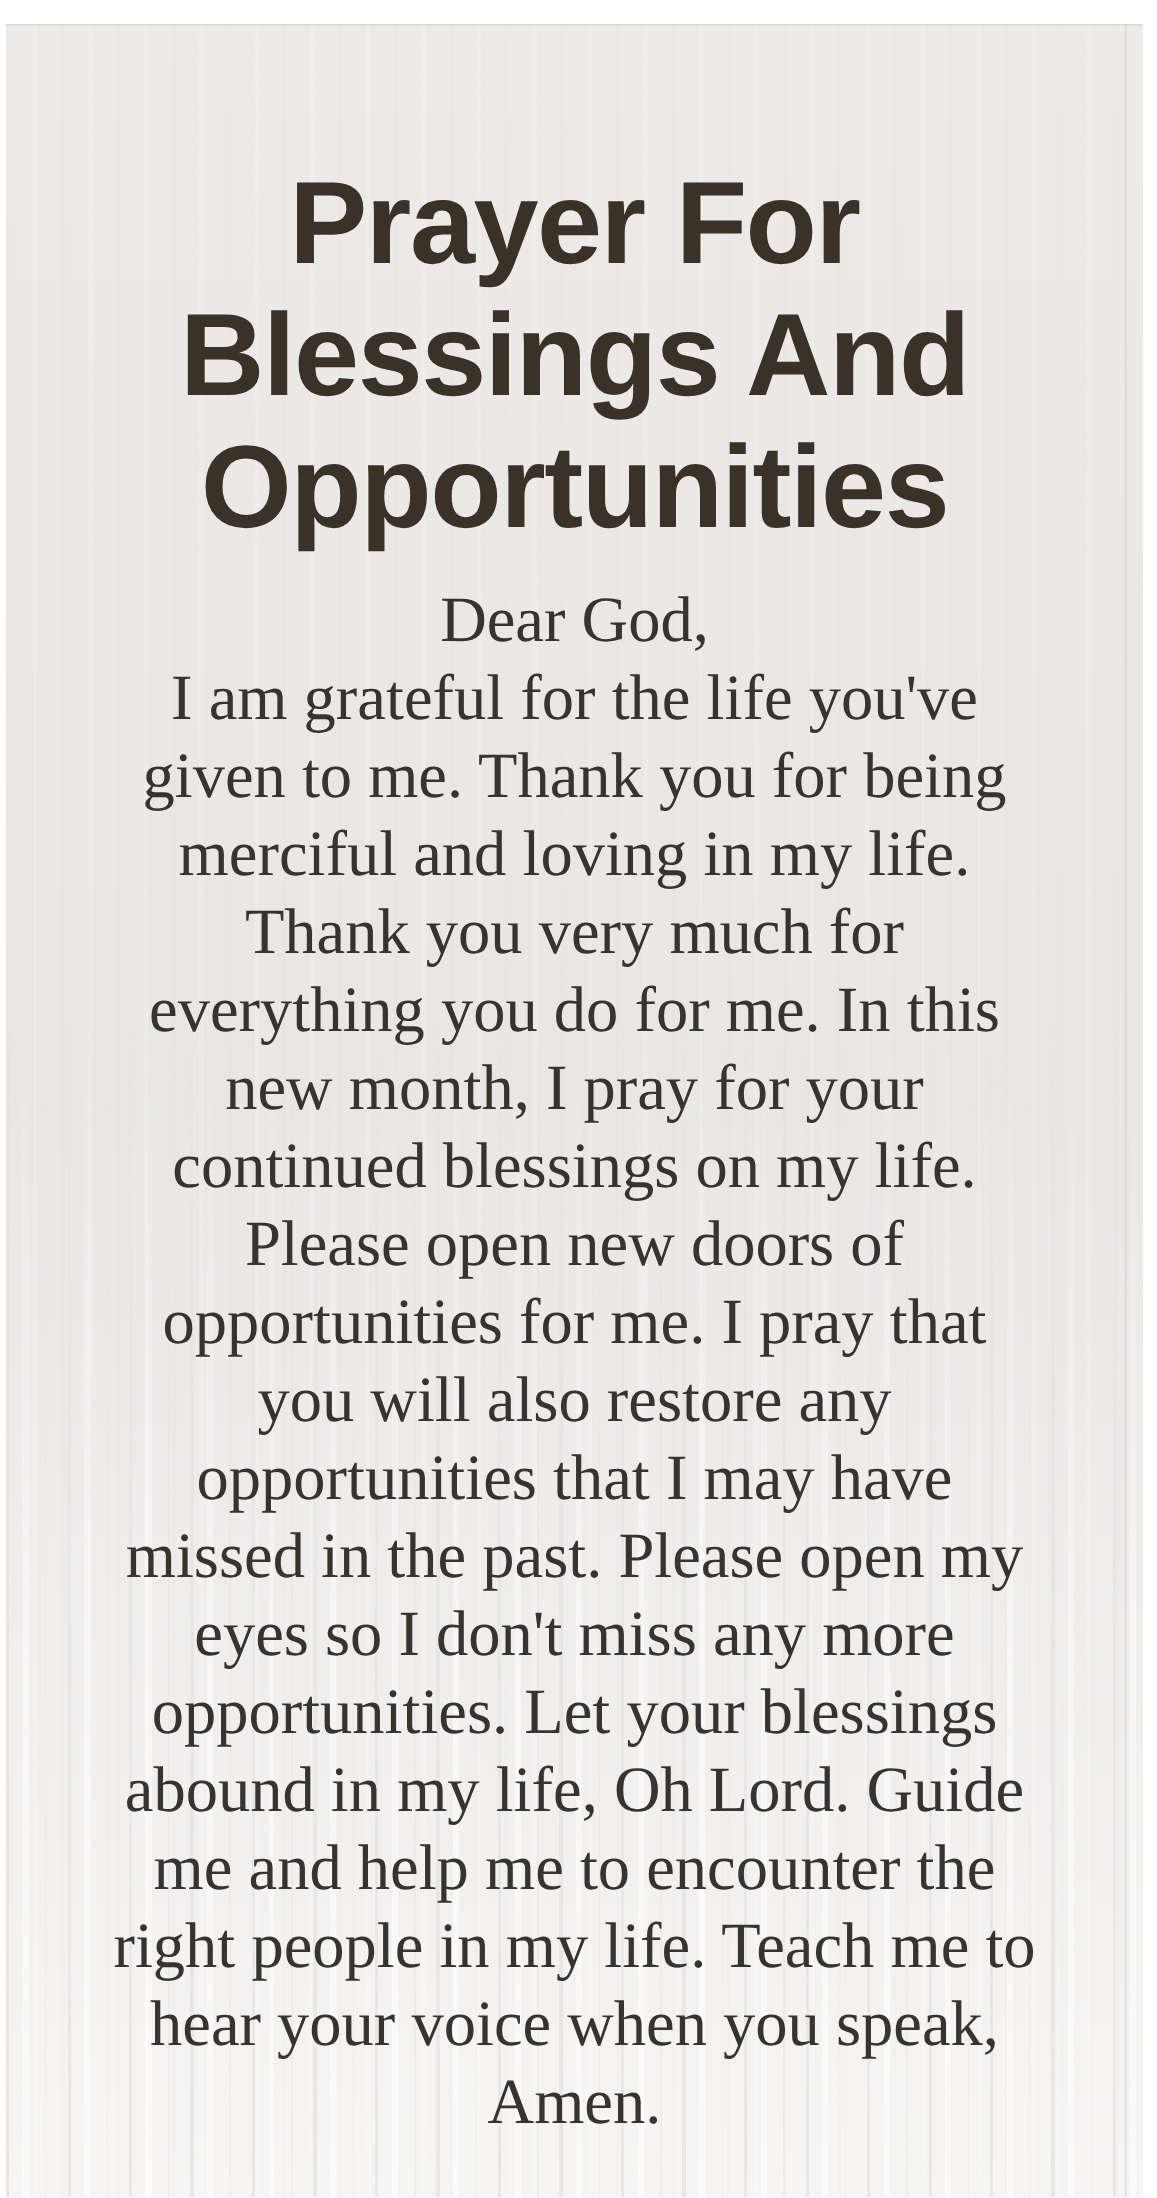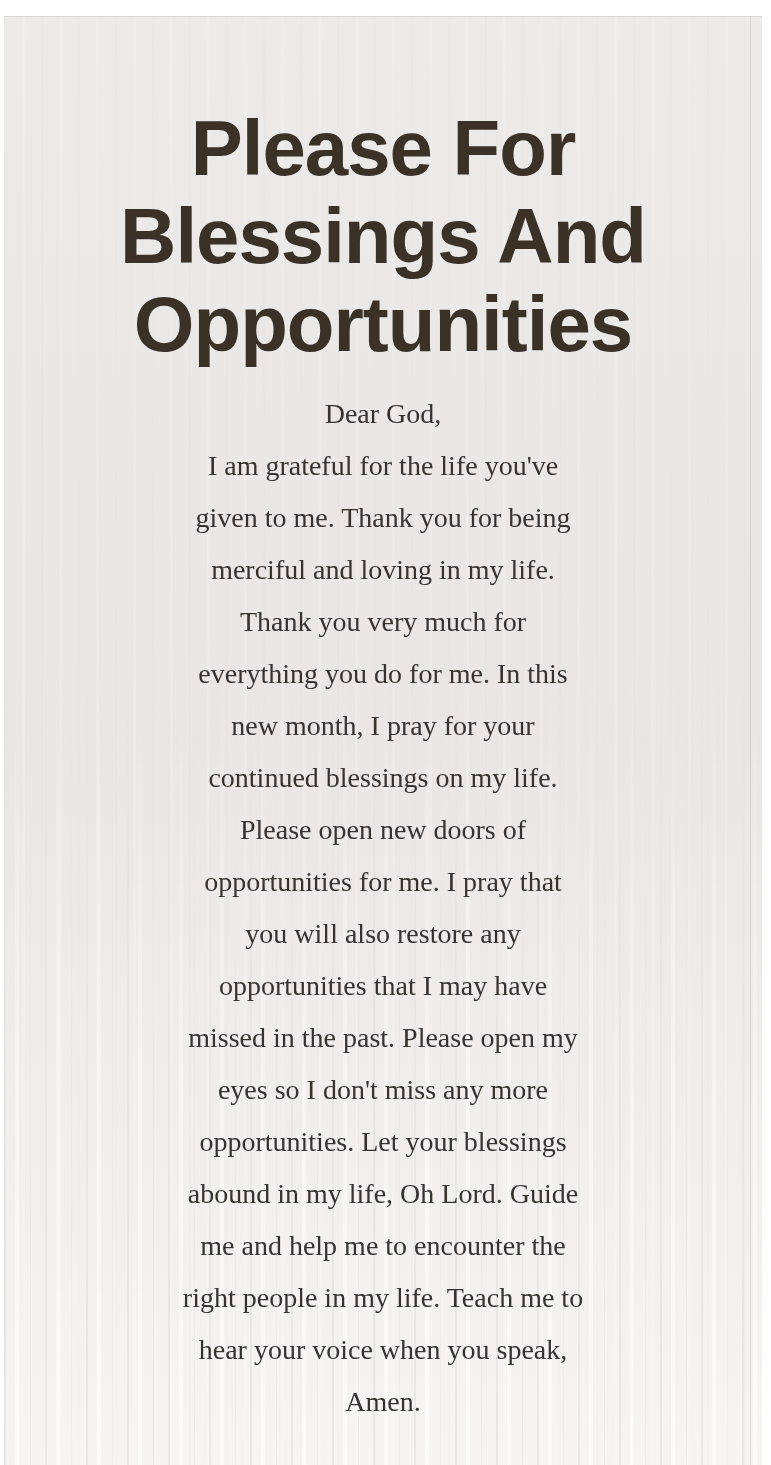--- a/index.html
+++ b/index.html
@@ -89,21 +89,21 @@
     font-weight: 700;
     font-size: 78px;
     line-height: 88px;
     letter-spacing: -1px;
     color: var(--title);
     white-space: pre-line;
   }
   .prayer {
     margin-top: 20px;
     font-family: "Liberation Serif", serif;
-    font-size: 28px;
+    font-size: 43px;
     line-height: 52px;
     color: var(--body);
     white-space: pre-line;
   }
   .watermark {
     margin-top: 2px;
     font-family: "Liberation Sans", sans-serif;
     font-weight: 400;
     font-size: 22px;
     line-height: 26px;
@@ -114,21 +114,21 @@
 </head>
 <body>
 
 <div class="poster">
   <div class="panel">
     <div class="texture-soft"></div>
     <div class="texture-strong"></div>
     <div class="top-edge-line"></div>
     <div class="right-edge-line"></div>
     <div class="content">
-      <h1 class="title">Please For
+      <h1 class="title">Prayer For
 Blessings And
 Opportunities</h1>
       <div class="prayer">Dear God,
 I am grateful for the life you've
 given to me. Thank you for being
 merciful and loving in my life.
 Thank you very much for
 everything you do for me. In this
 new month, I pray for your
 continued blessings on my life.

